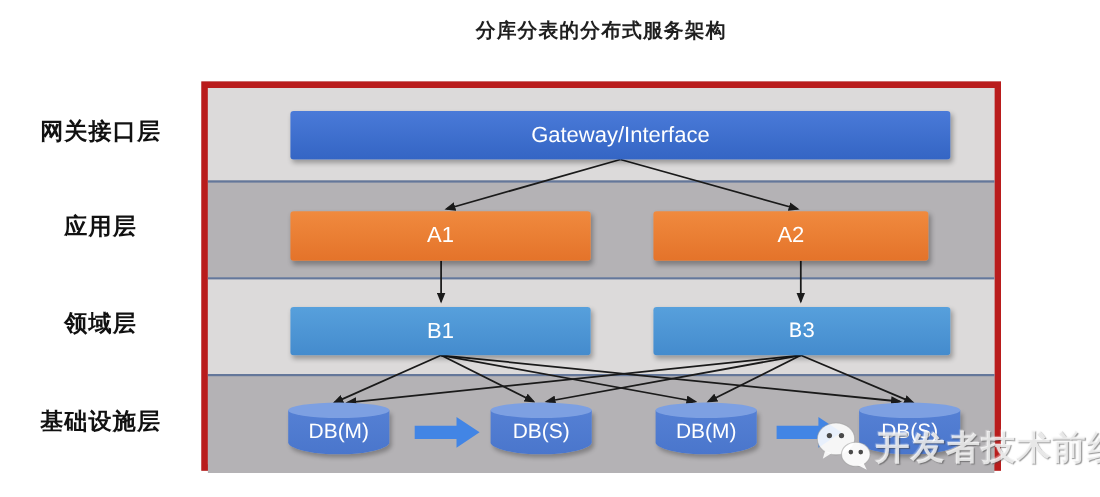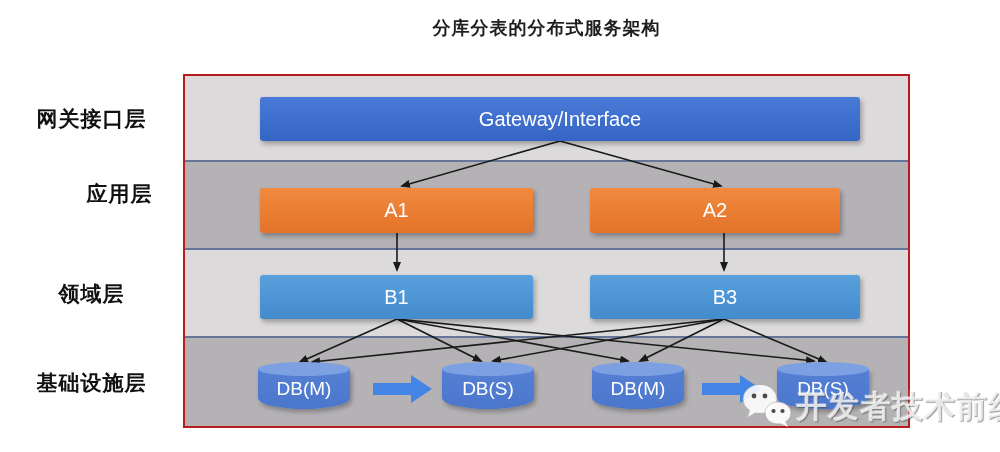--- a/index.html
+++ b/index.html
@@ -12,47 +12,47 @@
   .title{
     position:absolute;left:183px;top:16px;width:727px;
     text-align:center;font-size:18px;font-weight:bold;color:#1f1f1f;
     letter-spacing:1px;
   }
   .layer-label{
     position:absolute;left:0;width:183px;text-align:center;
     font-size:21px;font-weight:600;color:#111;letter-spacing:1px;
   }
   .layer-label.l0{top:105px;}
-  .layer-label.l1{top:180px;padding-left:28px;}
+  .layer-label.l1{top:192px;}
   .layer-label.l2{top:280px;}
   .layer-label.l3{top:369px;}
 
   .canvas{
     position:absolute;left:183px;top:74px;width:727px;height:354px;
-    box-sizing:border-box;border:2px solid #b91c1c;background:#d8d6d6;
+    box-sizing:border-box;border:6px solid #b91c1c;background:#d8d6d6;
   }
   .band{position:absolute;left:0;right:0;}
   .band.b0{top:0;height:84px;background:#dcdada;}
   .band.b1{top:84px;height:88px;background:#b4b2b5;border-top:2px solid #64779a;box-sizing:border-box;}
   .band.b2{top:172px;height:88px;background:#dcdada;border-top:2px solid #64779a;box-sizing:border-box;}
   .band.b3{top:260px;height:90px;background:#b4b2b5;border-top:2px solid #64779a;box-sizing:border-box;}
 
   .node{
     position:absolute;display:flex;align-items:center;justify-content:center;
     color:#fff;font-size:20px;border-radius:3px;
     box-shadow:2px 3px 5px rgba(0,0,0,0.30);
   }
   .node.gateway{left:75px;top:21px;width:600px;height:44px;
     background:linear-gradient(#4a7ad8,#3465c4);}
   .node.orange{background:linear-gradient(#f08a3e,#e4732a);}
   .node.blue{background:linear-gradient(#57a0dc,#448bcd);text-align:center;}
   .node.a1{left:75px;top:112px;width:273px;height:45px;}
   .node.a2{left:405px;top:112px;width:250px;height:45px;}
   .node.d1{left:75px;top:199px;width:273px;height:44px;}
-  .node.d3{left:405px;top:199px;width:270px;height:44px;}
+  .node.d3{left:405px;top:199px;width:270px;height:44px;font-family:Liberation Mono, monospace;}
 
   .cyl{position:absolute;width:92px;height:47px;border-radius:17px;}
   .cyl.c0{left:73px;top:286px;}
   .cyl.c1{left:257px;top:286px;}
   .cyl.c2{left:407px;top:286px;}
   .cyl.c3{left:592px;top:286px;}
   .cyl .cyl-body{
     position:absolute;left:0;right:0;top:7px;bottom:0;
     background:linear-gradient(#5580d4,#4a76cc);
     border-radius:0 0 46px 46px / 0 0 11px 11px;

